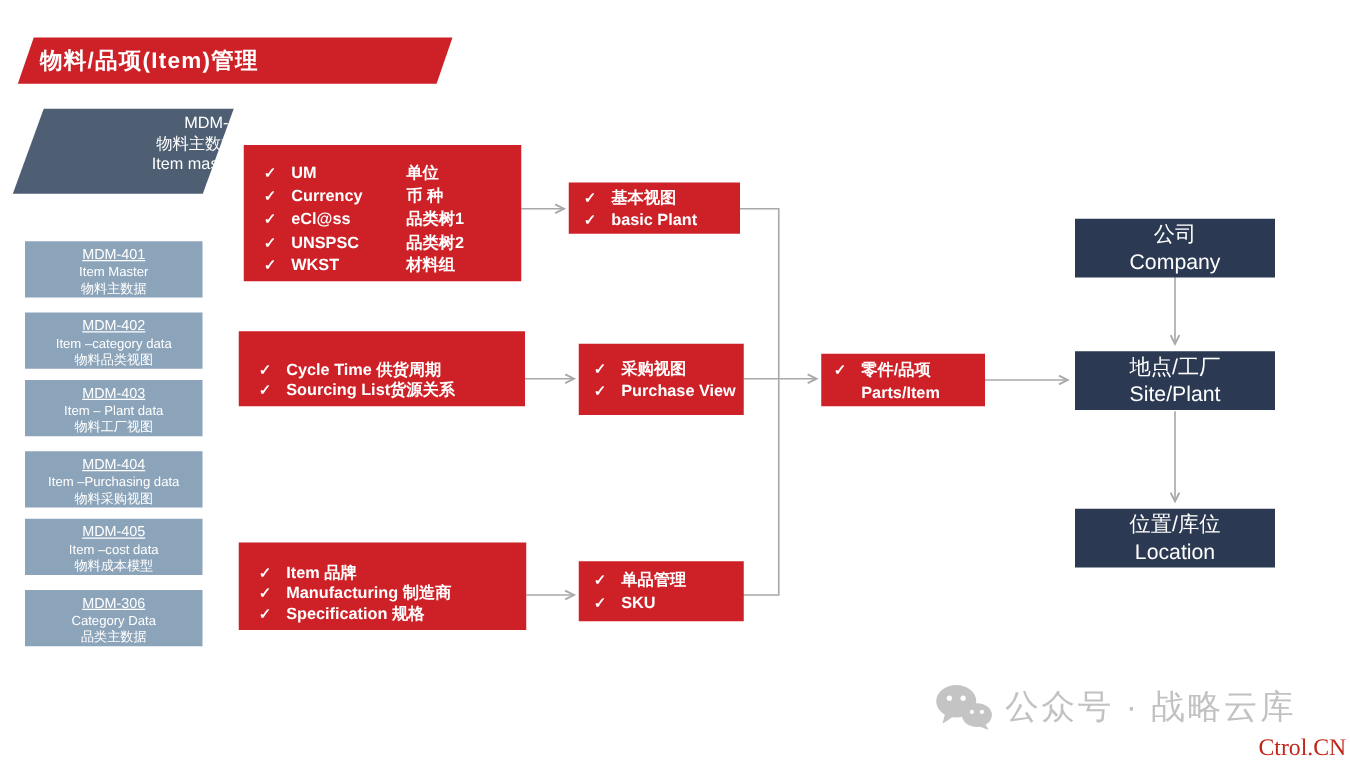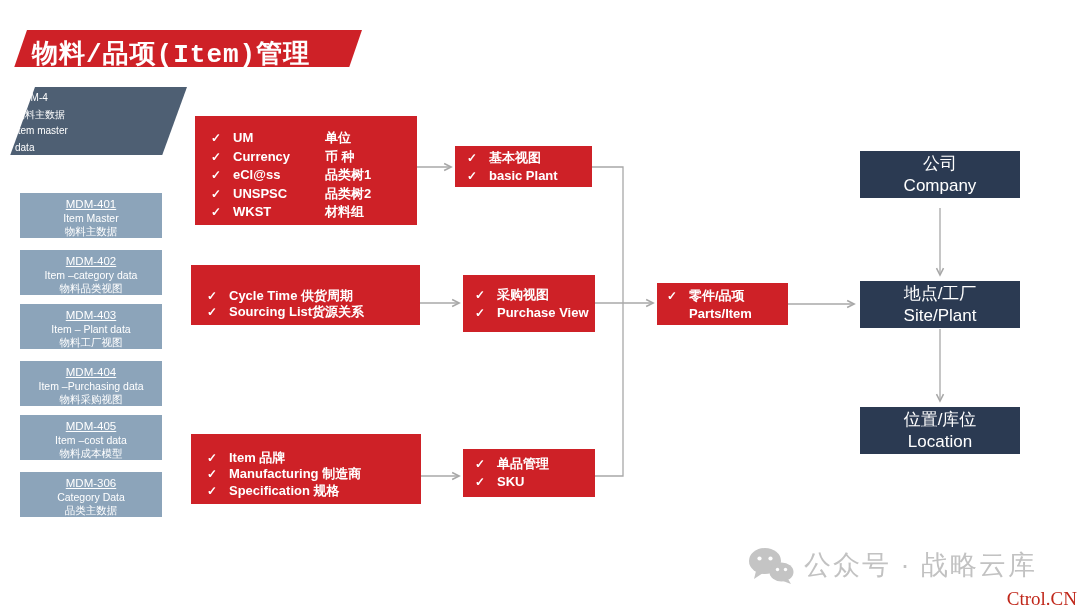--- a/index.html
+++ b/index.html
@@ -6,26 +6,26 @@
     --red:#ce2127; --slate:#4e5f73; --grayblue:#8ca4ba; --navy:#2b3a52;
     --line:#a8a8a8; --wm:#c2c2c2; --brand:#c0271a;
   }
   html,body{margin:0;padding:0;background:#fff;}
   .slide{position:relative;width:1080px;height:608px;background:#fff;overflow:hidden;
          font-family:"Liberation Sans",sans-serif;}
   
   .banner-shape{position:absolute;left:27px;top:30px;width:335px;height:37px;
       background:var(--red);transform:skewX(-19deg);transform-origin:top left;}
   .banner-text{position:absolute;left:32px;top:36px;margin:0;color:#fff;
-      font-size:26px;font-weight:bold;letter-spacing:1px;font-family:Liberation Mono, monospace;}
+      font-size:18px;font-weight:bold;letter-spacing:1px;}
   
   .mdm4-shape{position:absolute;left:35px;top:87px;width:152px;height:68px;
       background:var(--slate);transform:skewX(-20deg);transform-origin:top left;}
   .mdm4-text{position:absolute;left:15px;top:90px;width:175px;color:#fff;
-      font-size:10px;line-height:16.5px;text-align:left;}
+      font-size:13px;line-height:16.5px;text-align:right;}
   
   .mdm-box{position:absolute;left:20px;width:142px;height:45px;background:var(--grayblue);
       color:#fff;text-align:center;font-size:10.5px;line-height:13.5px;padding-top:5px;
       box-sizing:border-box;}
   .mdm-code{font-size:11.5px;text-decoration:underline;}
   
   .redbox{position:absolute;background:var(--red);color:#fff;font-weight:bold;
       font-size:13px;box-sizing:border-box;display:flex;flex-direction:column;}
   .row{display:flex;align-items:baseline;}
   .chk{width:22px;flex:0 0 22px;font-size:12px;}
@@ -212,21 +212,21 @@
     <div class="row">
       <span class="chk">✓</span>
       <span>零件/品项</span>
     </div>
     <div class="row">
       <span class="chk empty"></span>
       <span>Parts/Item</span>
     </div>
   </div>
 
-  <div class="navybox" style="top:151px">
+  <div class="navybox" style="top:175px">
     <div>公司</div>
     <div>Company</div>
   </div>
   <div class="navybox" style="top:281px">
     <div>地点/工厂</div>
     <div>Site/Plant</div>
   </div>
   <div class="navybox" style="top:407px">
     <div>位置/库位</div>
     <div>Location</div>

